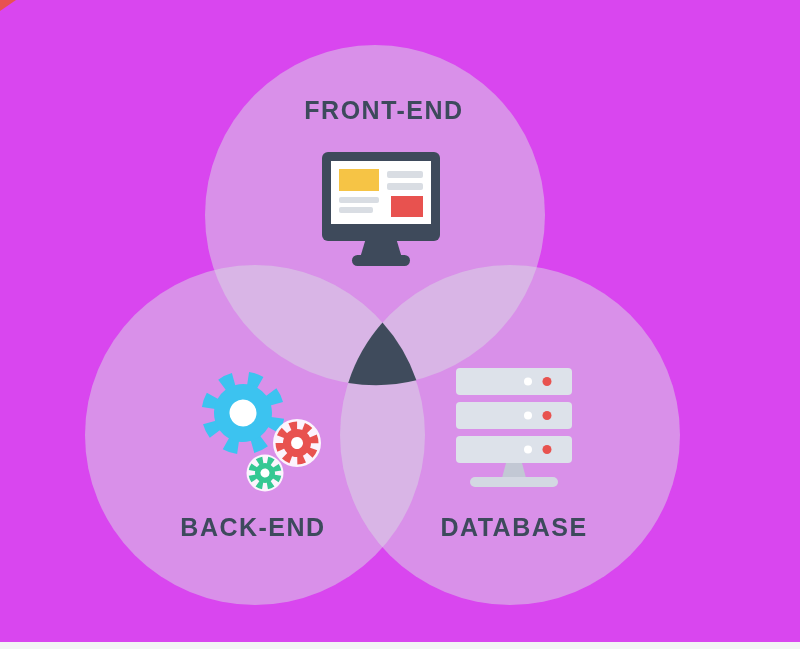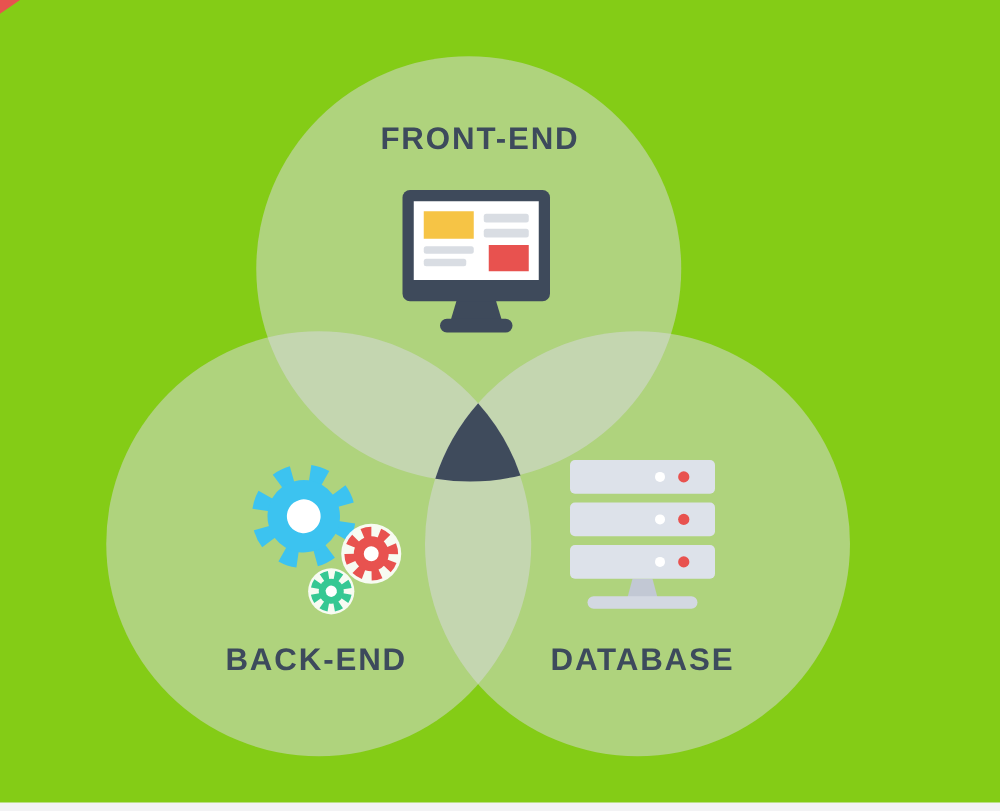--- a/index.html
+++ b/index.html
@@ -1,20 +1,20 @@
 <!DOCTYPE html>
 <html><head>
 <meta charset="utf-8">
 <style>
   html, body { margin: 0; padding: 0; background: #ffffff; }
   .stage {
     position: relative;
     width: 800px;
     height: 649px;
-    background: #84cc16;
+    background: #d946ef;
     overflow: hidden;
     font-family: "Liberation Sans", sans-serif;
   }
   svg { display: block; }
   .venn-label {
     font-family: "Liberation Sans", sans-serif;
     font-size: 25px;
     font-weight: bold;
     letter-spacing: 1.5px;
     fill: #3d4a5c;

